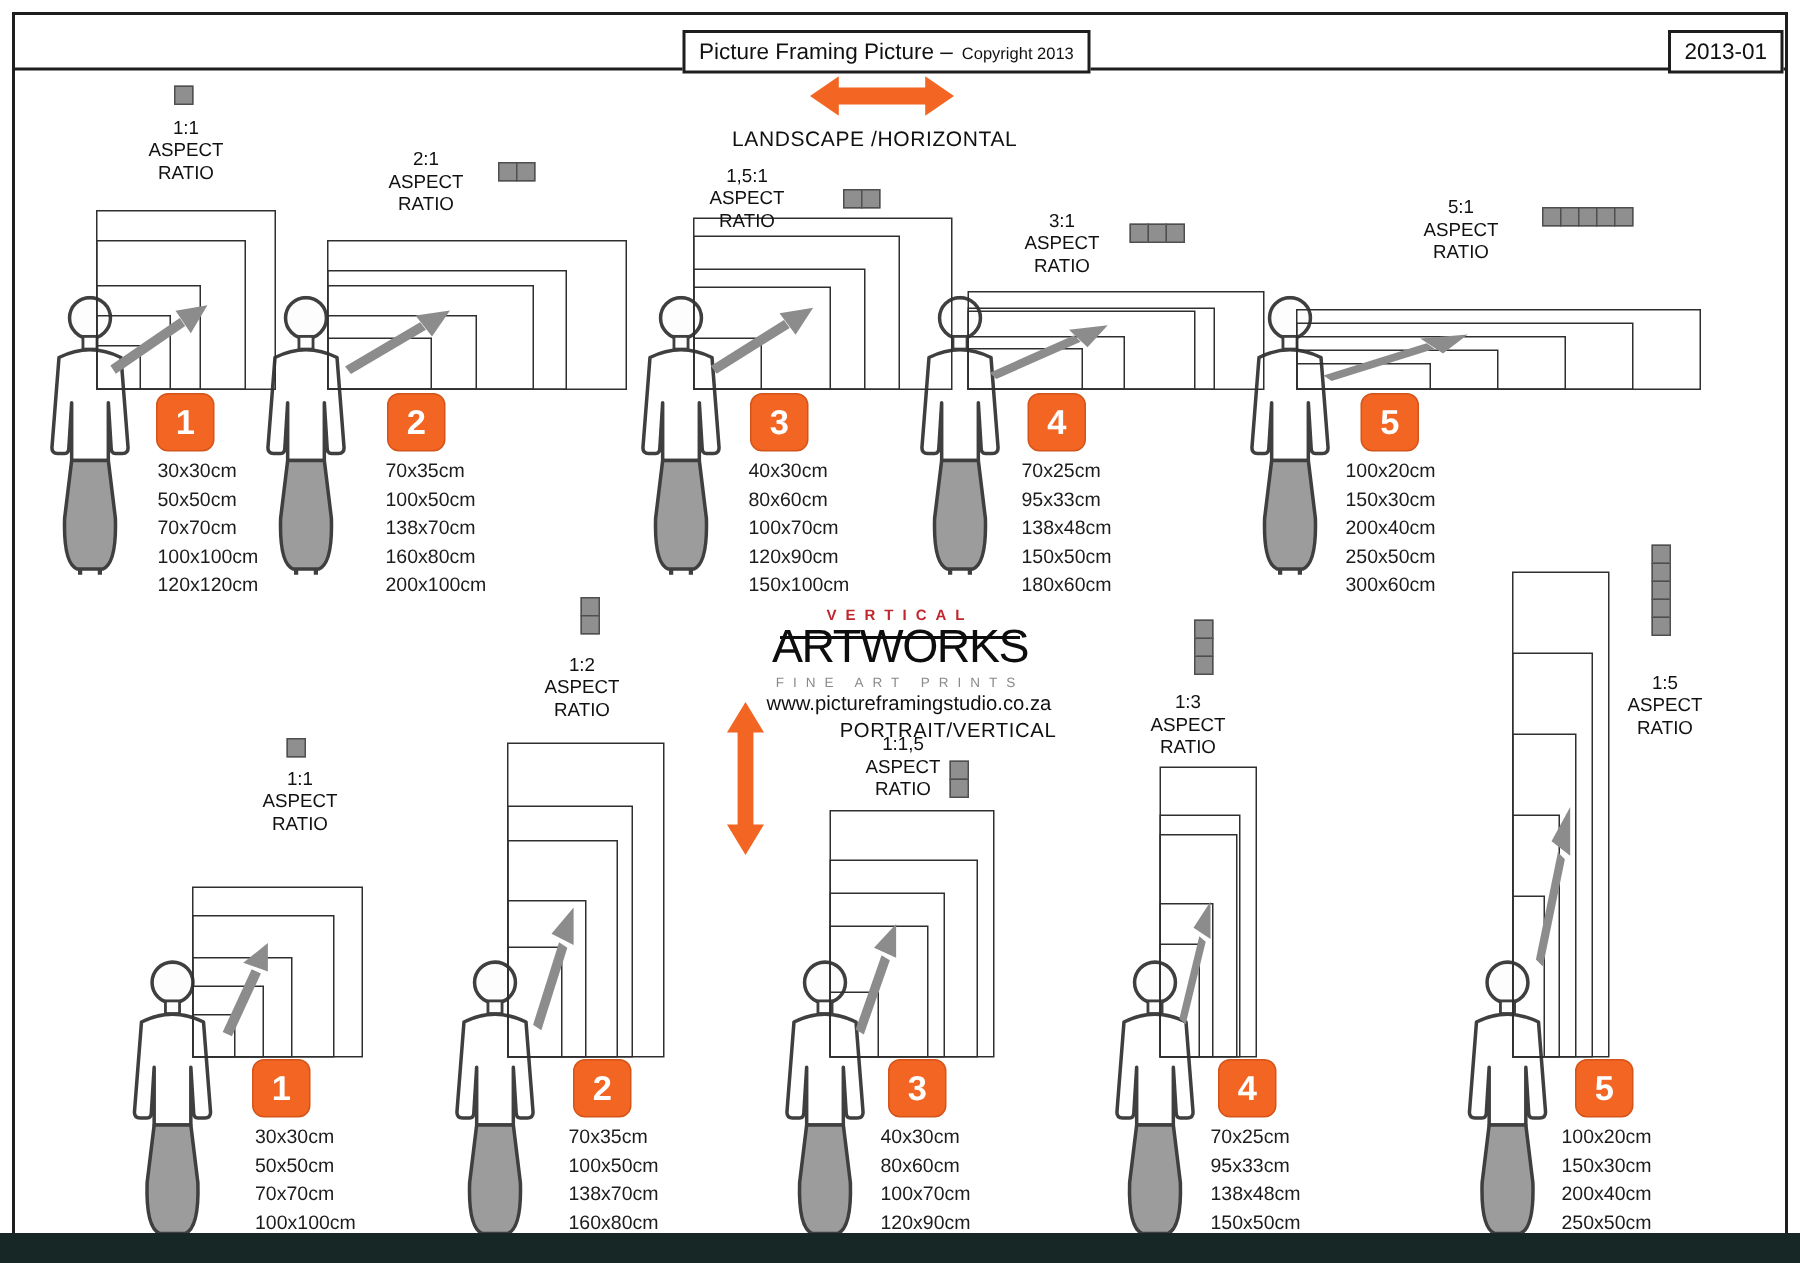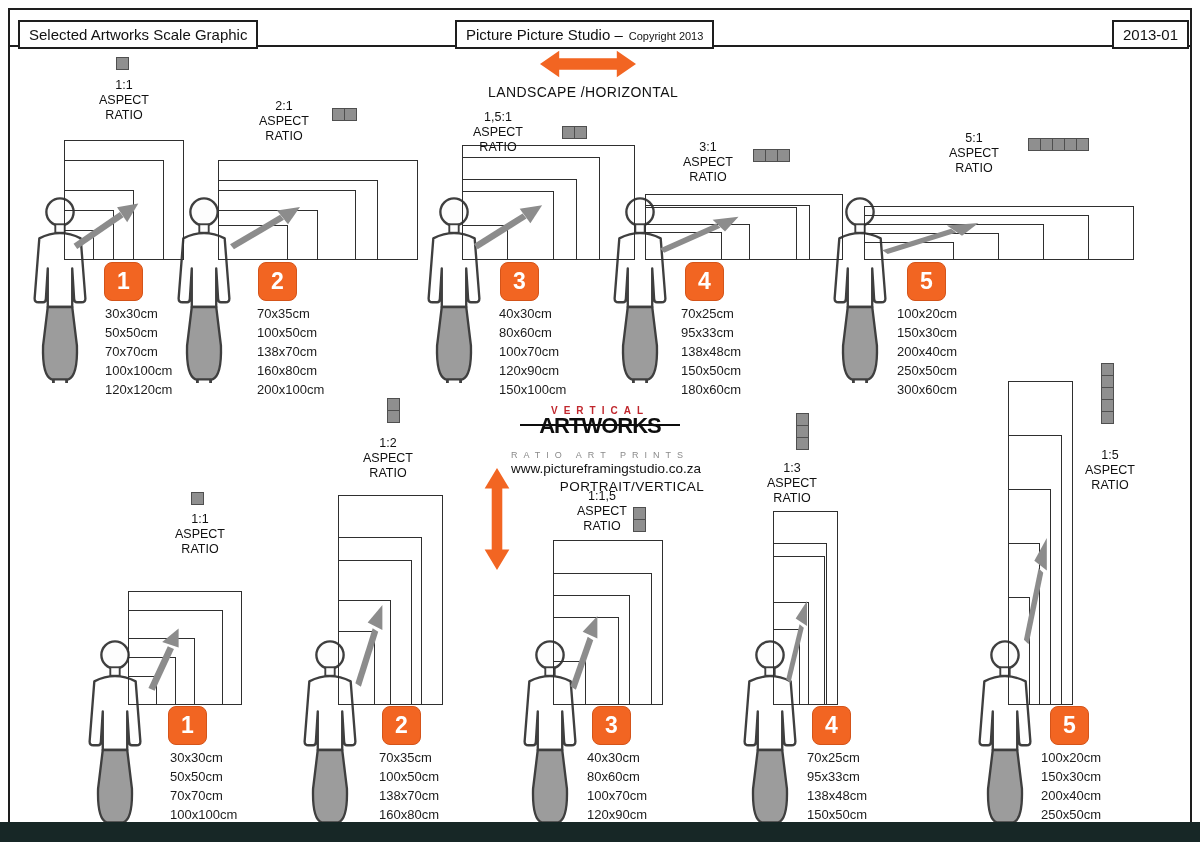--- a/index.html
+++ b/index.html
@@ -17,21 +17,21 @@
   #hb-center{left:455px}
   #hb-center .copy{font-size:11px;margin-left:6px;position:relative;top:1px}
   #hb-right{left:1112px}
 
   
   .landscape-label{position:absolute;left:488px;top:84px;width:210px;text-align:left;font-size:14px;letter-spacing:.4px}
   .dblh{position:absolute;left:540px;top:48px;width:96px;height:32px}
   .dblv{position:absolute;left:482px;top:468px;width:30px;height:102px}
   .logo-top{position:absolute;left:500px;top:405px;width:200px;text-align:center;font-size:10px;font-weight:bold;
             letter-spacing:6px;color:#c0272d}
-  .logo-main{position:absolute;left:500px;top:413px;width:200px;text-align:center;font-size:22px;font-weight:bold;
+  .logo-main{position:absolute;left:500px;top:413px;width:200px;text-align:center;font-size:31px;font-weight:normal;
              letter-spacing:-1px;color:#0d0d0d}
   .logo-main::after{content:"";position:absolute;left:20px;right:20px;top:11px;border-top:2px solid #0d0d0d}
   .logo-sub{position:absolute;left:500px;top:450px;width:200px;text-align:center;font-size:9px;letter-spacing:6px;color:#8a8a8a}
   .website{position:absolute;left:476px;top:461px;width:260px;text-align:center;font-size:13.5px}
   .portrait-label{position:absolute;left:502px;top:479px;width:260px;text-align:center;font-size:13.5px;letter-spacing:.4px}
 
   
   .person{position:absolute;width:66px;height:188px;z-index:1}
   .frames{position:absolute;z-index:2}
   .frame{position:absolute;left:0;bottom:0;box-sizing:border-box;border:1.5px solid #2f2f2f;z-index:1}
@@ -130,39 +130,36 @@
     </symbol>
   </defs>
 </svg>
 
 <div id="page">
 
   <div class="page-border"></div>
   <div class="hline"></div>
   <div class="footer-bar"></div>
 
-  <div class="hbox" id="hb-left">
-    <span>Selected Artworks Scale Graphic</span>
-  </div>
   <div class="hbox" id="hb-center">
-    <span>Picture Picture Studio –</span>
+    <span>Picture Framing Picture –</span>
     <span class="copy">Copyright 2013</span>
   </div>
   <div class="hbox" id="hb-right">
     <span>2013-01</span>
   </div>
 
   <svg class="dblh">
       <use href="#dbl-h" width="96" height="32"></use>
     </svg>
   <div class="landscape-label">LANDSCAPE /HORIZONTAL</div>
 
   <div class="logo-top">VERTICAL</div>
   <div class="logo-main">ARTWORKS</div>
-  <div class="logo-sub">RATIO ART PRINTS</div>
+  <div class="logo-sub">FINE ART PRINTS</div>
   <div class="website">www.pictureframingstudio.co.za</div>
   <div class="portrait-label">PORTRAIT/VERTICAL</div>
   <svg class="dblv">
       <use href="#dbl-v" width="30" height="102"></use>
     </svg>
 
   <div class="group" id="g1">
     <svg class="person">
         <use href="#person-sym" width="66" height="188"></use>
       </svg>

